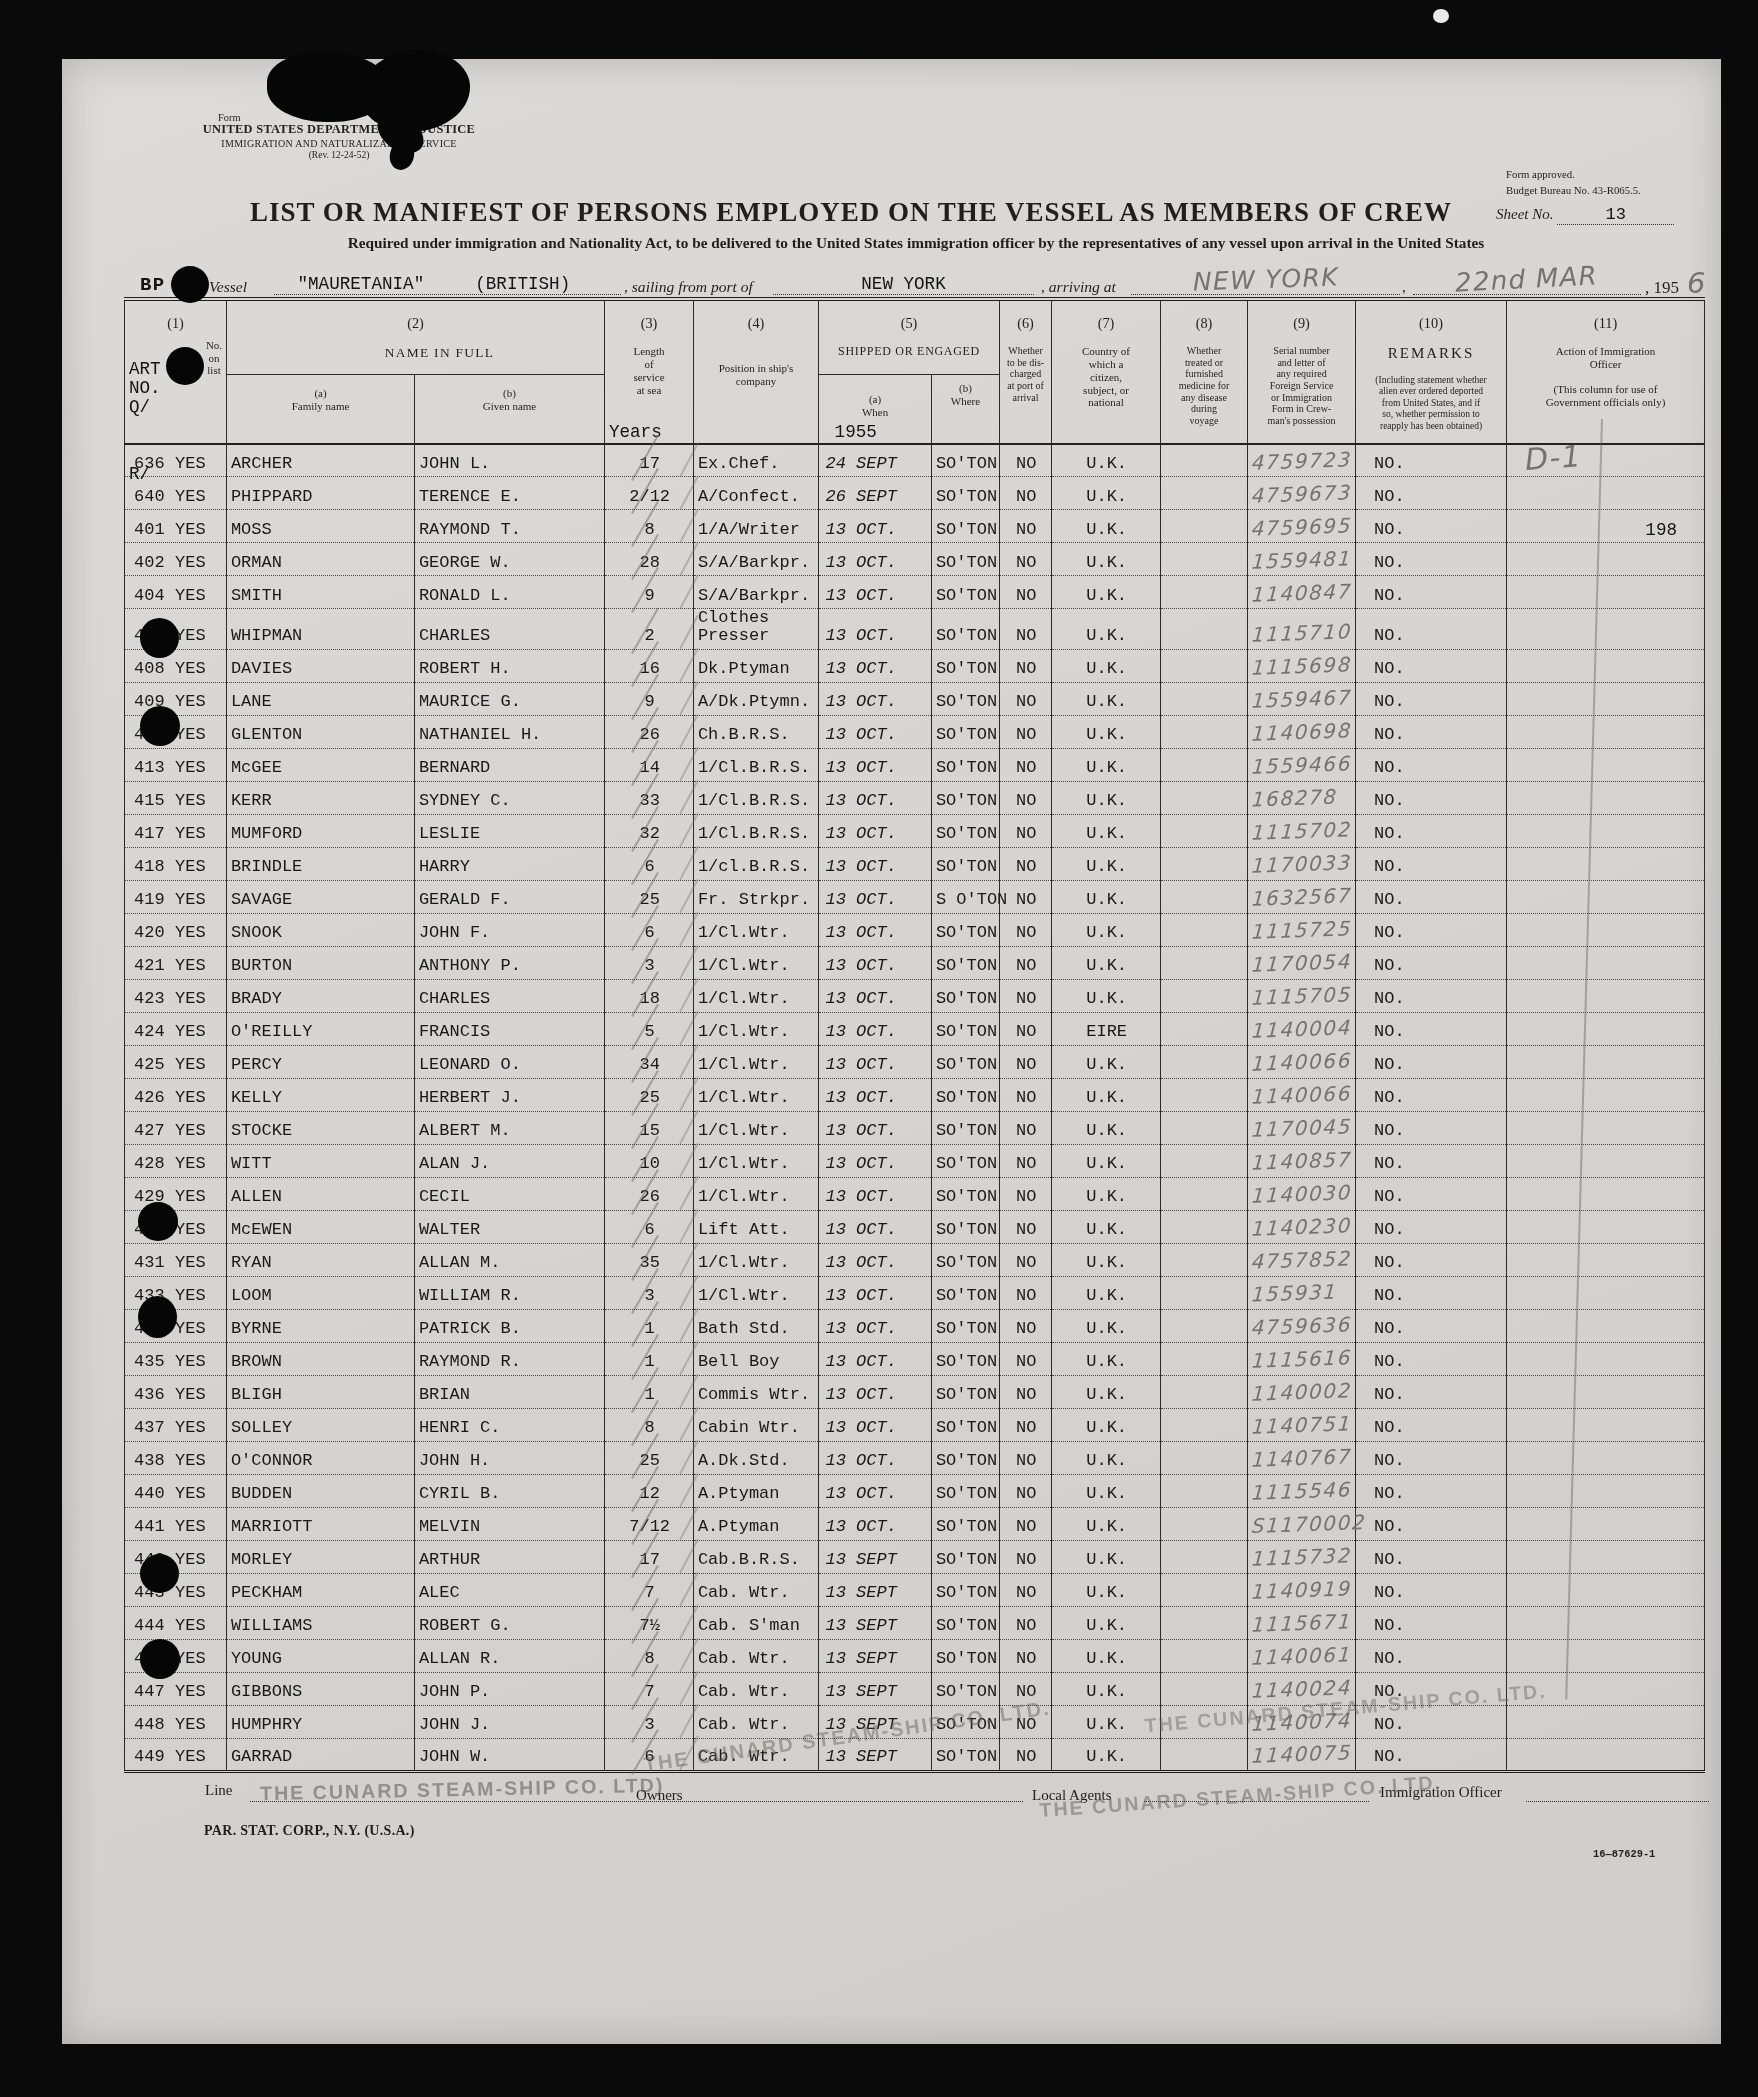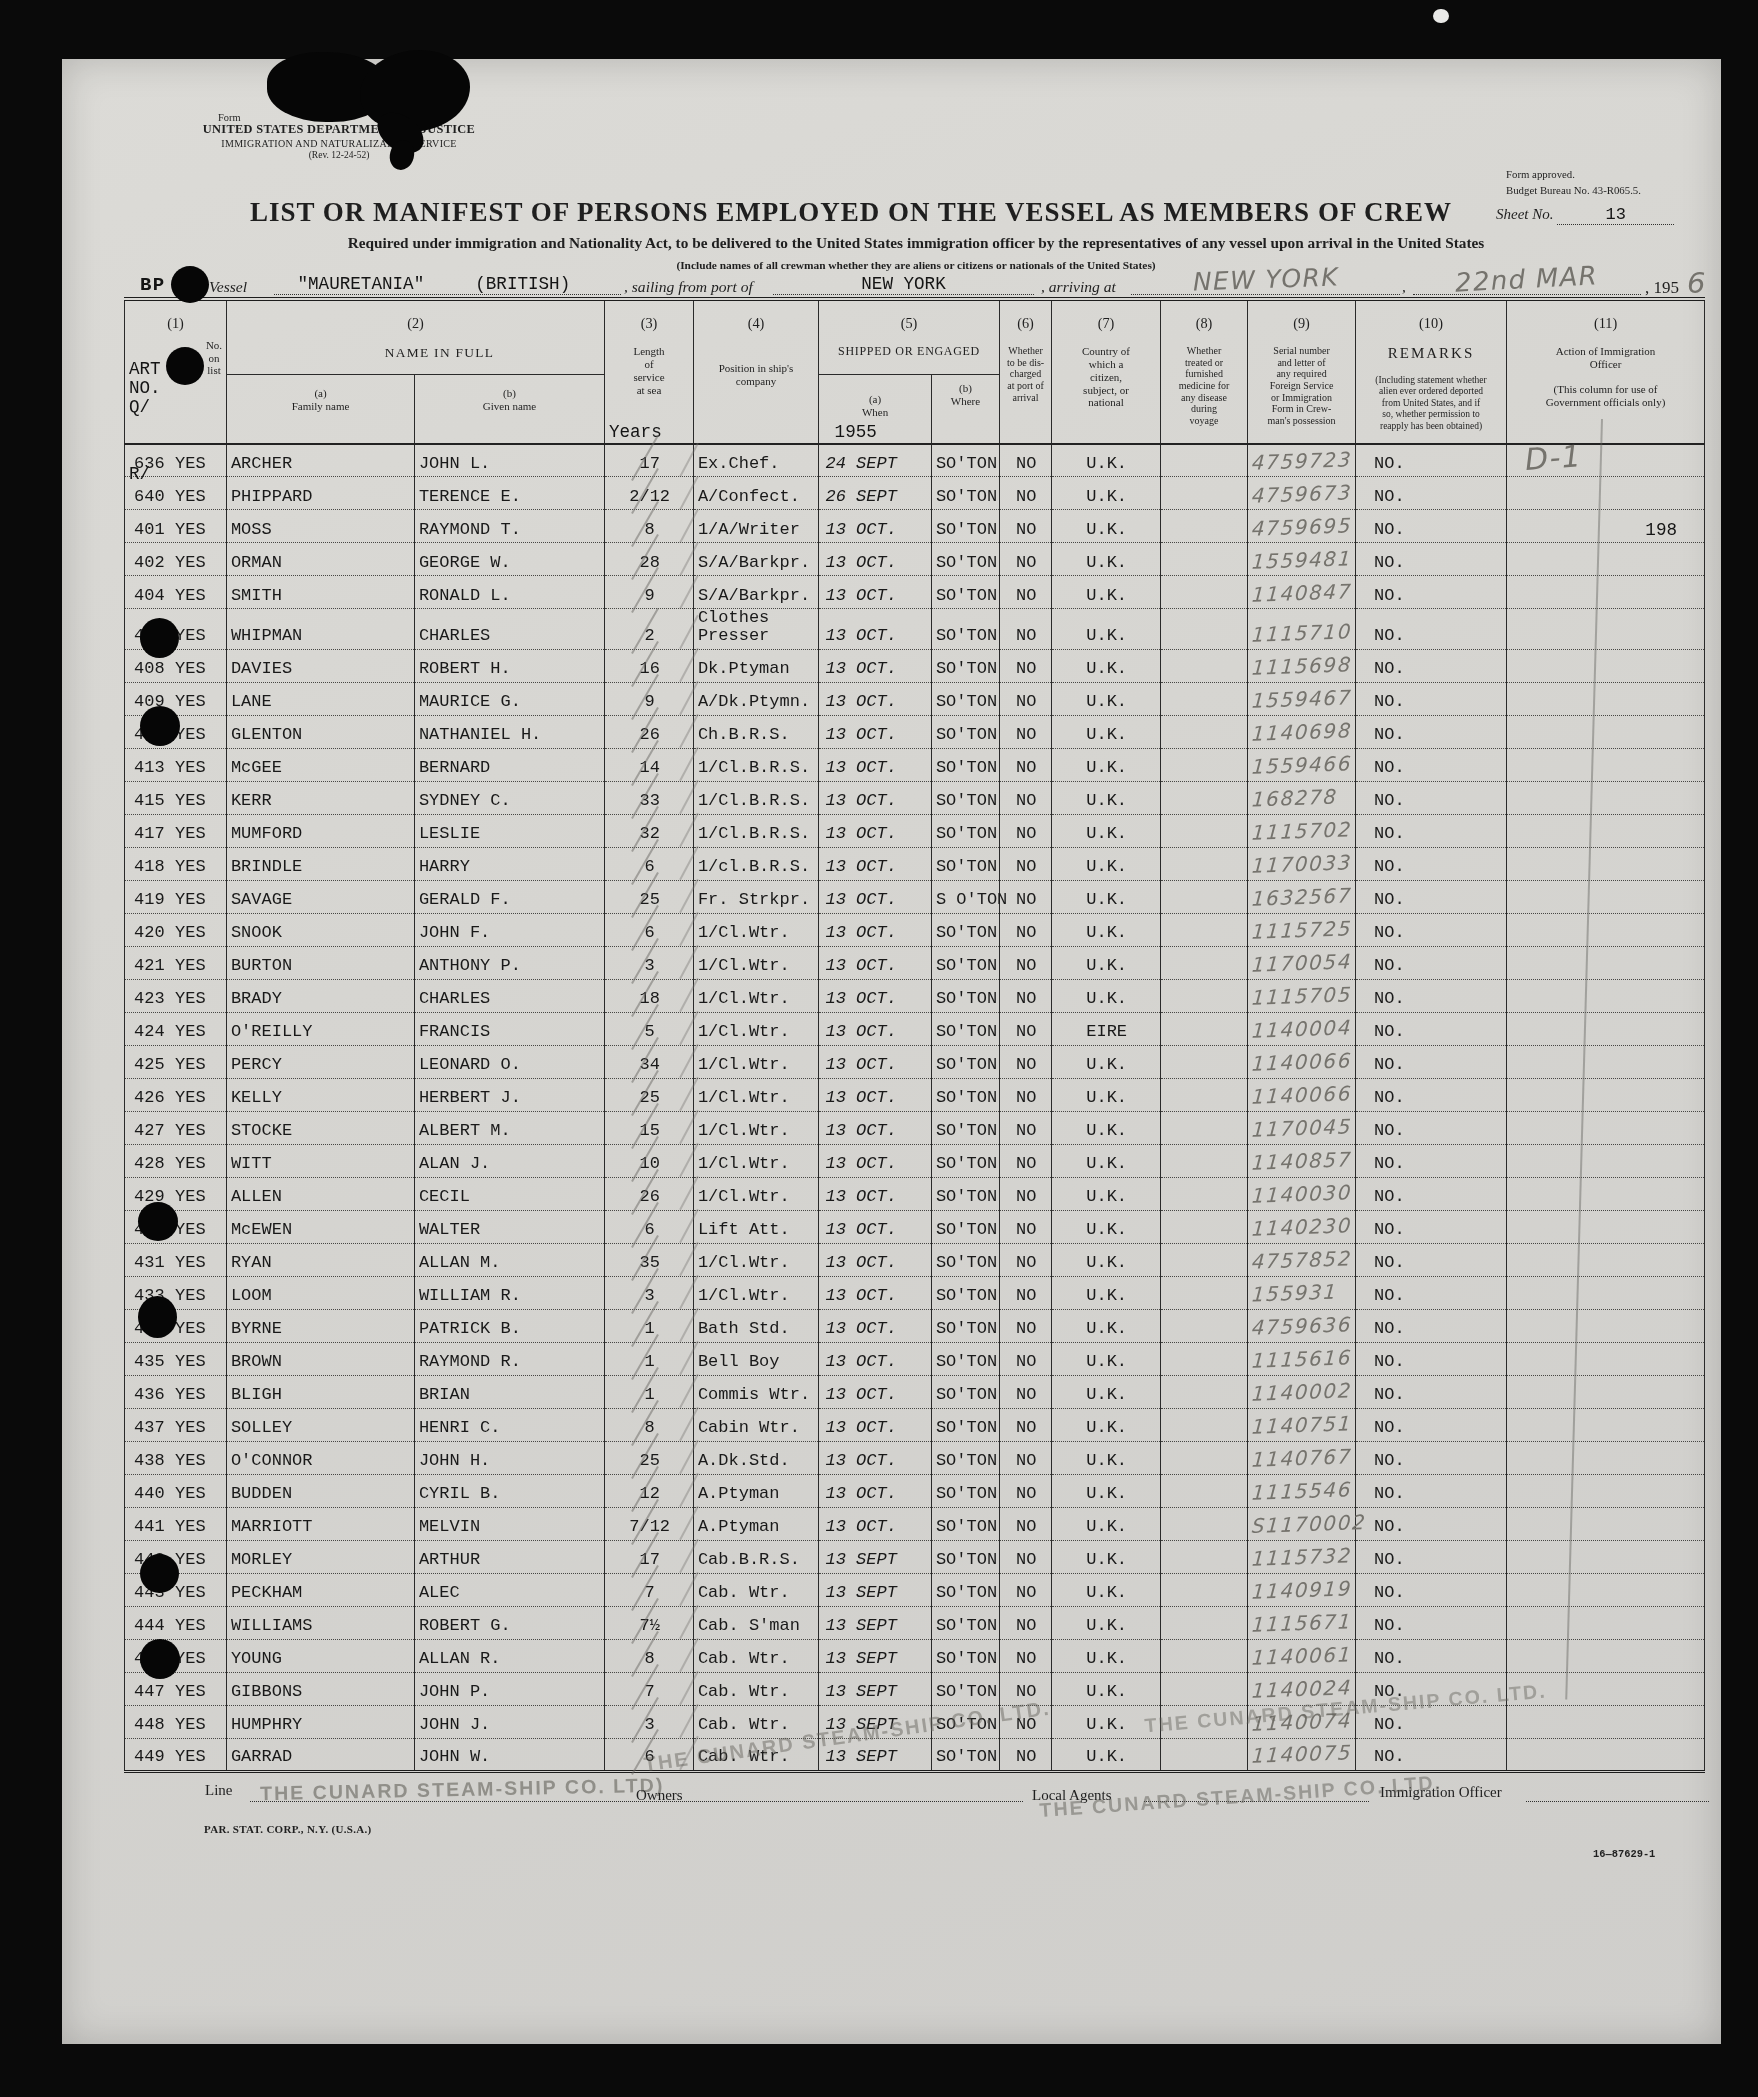--- a/index.html
+++ b/index.html
@@ -89,21 +89,21 @@
   td.c-when{padding-left:6.5px;font-style:italic;}
   td.c-where,td.c-disch,td.c-country,td.c-years{text-align:center;}
   td.c-serial{border-bottom-style:dotted;}
   td.c-serial .serial-hand{font-size:20px;display:inline-block;transform:rotate(-2deg) skewX(-6deg);letter-spacing:1.6px;}
   td.c-remarks{padding-left:18px;}
   td.c-action .action-hand{position:absolute;left:18px;bottom:1.3px;font-size:30px;transform:rotate(-4deg);}
   td.c-action .action-typed{position:absolute;right:27px;bottom:2.6px;font-size:17.6px;}
 
   
   .foot-label{font-size:15px;white-space:nowrap;}
-  .printer{font-size:11px;font-weight:bold;letter-spacing:0.3px;text-align:right;}
+  .printer{font-size:14px;font-weight:bold;letter-spacing:0.3px;text-align:right;}
   .plate{font-family:"Liberation Mono",monospace;font-size:10.4px;font-weight:bold;}
   .pencil-line{position:absolute;width:2px;background:rgba(100,99,95,.45);transform-origin:top center;}
 </style>
 </head>
 <body>
 
 <div class="sheet">
 
   <span class="abs form-word serif" style="left:156px;top:53px;">Form</span>
   <div class="abs dept" style="left:127px;top:63px;">
@@ -115,21 +115,20 @@
     <div>Form approved.</div>
     <div>Budget Bureau No. 43-R065.5.</div>
   </div>
 
   <div class="abs doc-title" style="left:39px;top:138px;">LIST OR MANIFEST OF PERSONS EMPLOYED ON THE VESSEL AS MEMBERS OF CREW</div>
   <div class="abs sheet-no" style="left:1434px;top:146px;">
     <span>Sheet No.</span>
     <span class="fill typed" style="font-size:17px;">13</span>
   </div>
   <div class="abs subtitle" style="left:52px;top:175px;">Required under immigration and Nationality Act, to be delivered to the United States immigration officer by the representatives of any vessel upon arrival in the United States</div>
-  <div class="abs subnote" style="left:52px;top:200px;">(Include names of all crewman whether they are aliens or citizens or nationals of the United States)</div>
 
   <span class="abs bp typed" style="left:78px;top:215px;">BP</span>
   <span class="abs vessel-label" style="left:147px;top:219px;">Vessel</span>
   <div class="abs dotline" style="left:212px;top:213px;width:347px;height:22px;">
     <span class="typed" style="font-size:17.6px;margin-left:23.5px;">"MAURETANIA"</span>
     <span class="typed" style="font-size:17.6px;margin-left:51px;">(BRITISH)</span>
   </div>
   <span class="abs vessel-label" style="left:562px;top:219px;">, sailing from port of</span>
   <div class="abs dotline" style="left:711px;top:213px;width:261px;height:22px;justify-content:center;">
     <span class="typed" style="font-size:17.6px;">NEW YORK</span>

